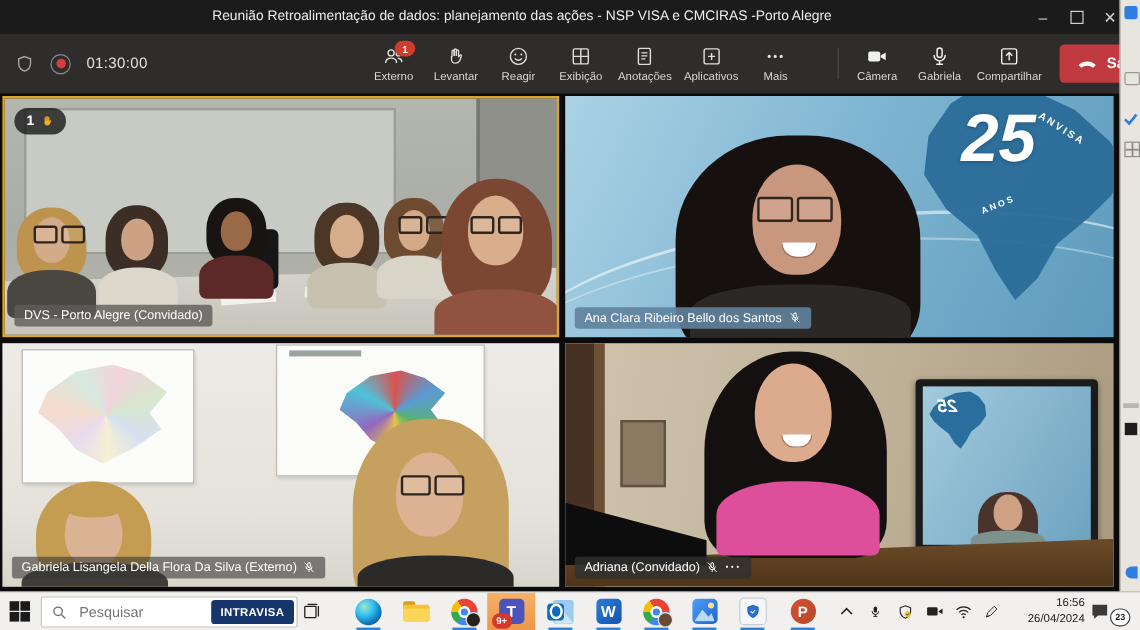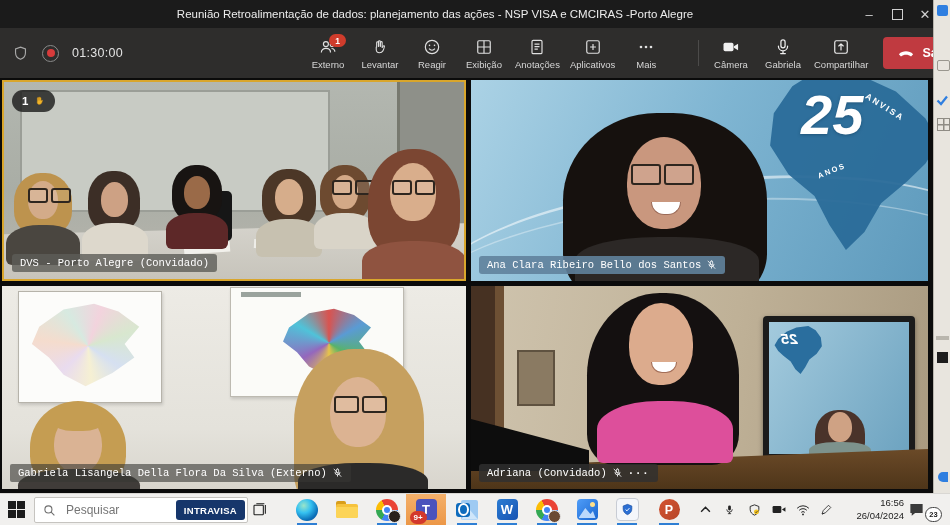--- a/index.html
+++ b/index.html
@@ -32,21 +32,21 @@
   .leave{height:32px;background:#c03a40;border-radius:4px;display:flex;align-items:center;margin-left:10px;overflow:hidden;}
   .leave .main{display:flex;align-items:center;gap:7px;padding:0 14px;color:#fff;font-size:12.5px;font-weight:bold;cursor:pointer;}
   
   .stage{position:absolute;left:0;top:78px;width:933px;height:415px;background:#0b0b0b;}
   .tile{position:absolute;overflow:hidden;background:#333;}
   #tile1{left:2px;top:2px;width:464px;height:201px;border:2px solid #d9a62c;box-sizing:border-box;}
   #tile2{left:471px;top:2px;width:457px;height:201px;}
   #tile3{left:2px;top:208px;width:464px;height:203px;}
   #tile4{left:471px;top:208px;width:457px;height:203px;}
   .namepill{position:absolute;left:8px;bottom:7px;display:flex;gap:5px;
-    color:#fff;font-size:10.5px;padding:3px 8px;border-radius:3px;z-index:9;white-space:nowrap;font-family:Liberation Mono, monospace;}
+    color:#fff;font-size:10.5px;padding:3px 8px;border-radius:3px;z-index:9;white-space:nowrap;}
   .micoff svg{display:block;}
   .handbadge{position:absolute;left:8px;top:8px;z-index:9;background:rgba(25,25,25,.8);border-radius:14px;
     height:22px;display:flex;align-items:center;gap:5px;padding:0 9px 0 10px;color:#fff;font-size:11.5px;font-weight:bold;}
   
   .hair,.face,.torso{position:absolute;}
   .hair{border-radius:46% 46% 38% 38%;}
   .face{border-radius:50% 50% 46% 46%;}
   .torso{border-radius:45% 45% 6px 6px;}
   .glasses{position:absolute;display:flex;gap:3px;}
   .glasses i{width:16px;height:11px;border:2px solid #2e261f;border-radius:3px;background:rgba(255,255,255,.12);}

